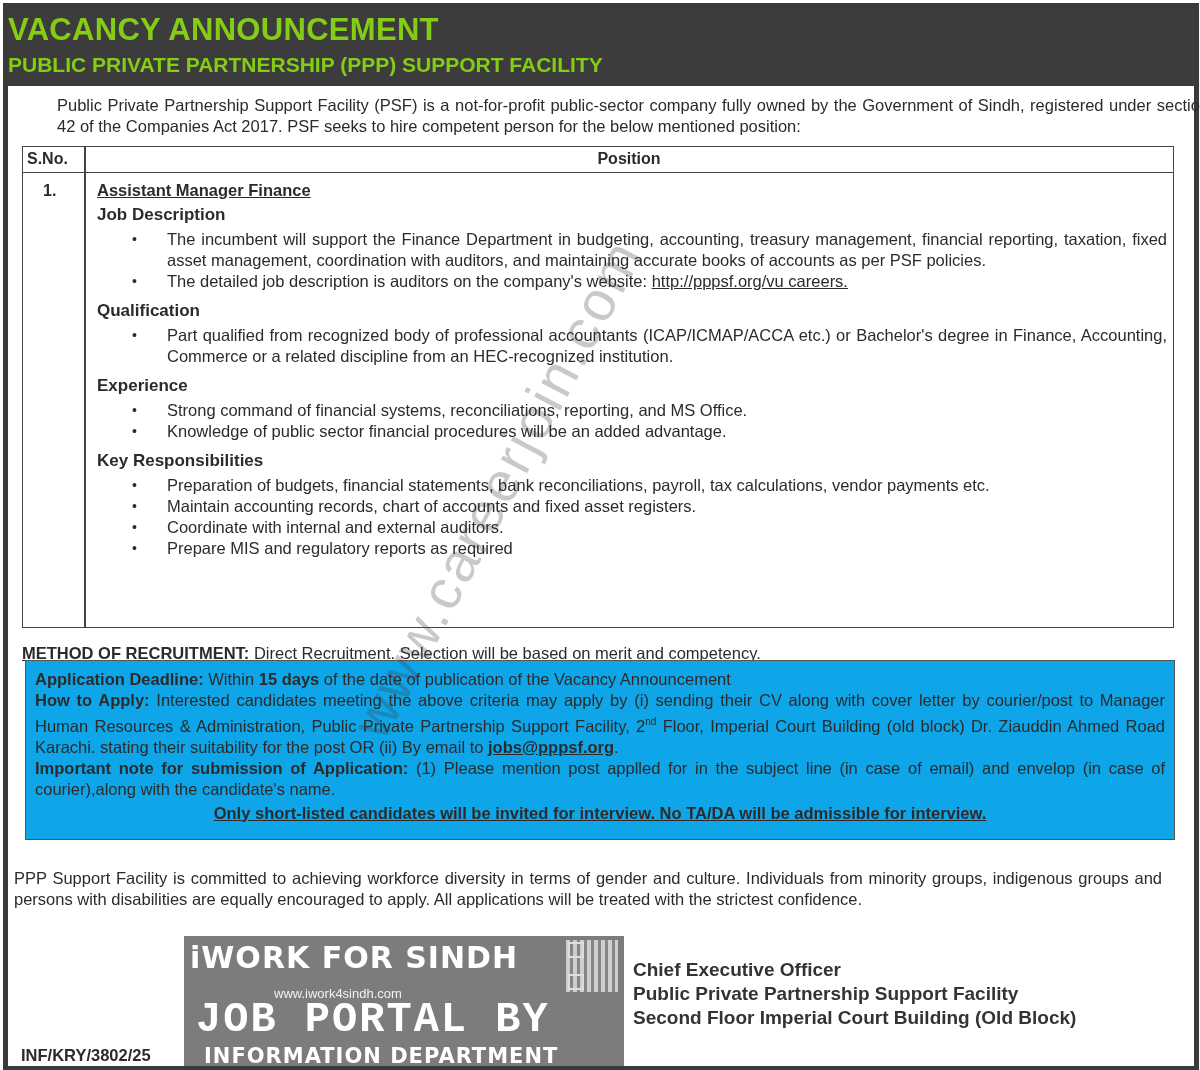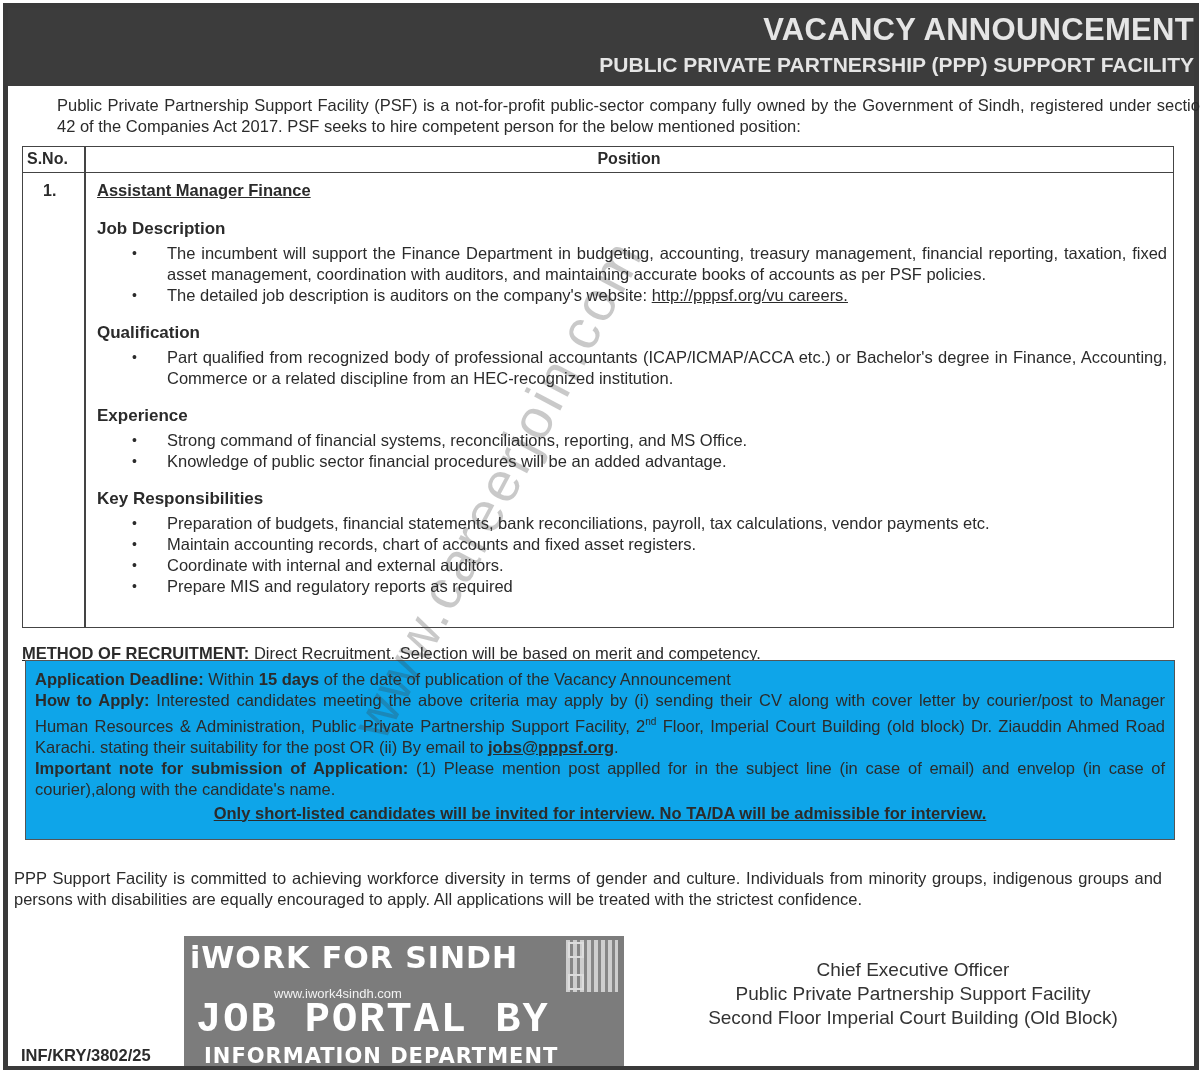--- a/index.html
+++ b/index.html
@@ -1,30 +1,30 @@
 <!DOCTYPE html>
 <html><head>
 <meta charset="utf-8">
 <style>
   html, body { margin: 0; padding: 0; background: #ffffff; }
   body { width: 1200px; height: 1070px; position: relative; font-family: "Liberation Sans", sans-serif; color: #2b2b2b; overflow: hidden; }
   .frame { position: absolute; left: 3px; top: 3px; width: 1186px; height: 1058px; border: 5px solid #3a3a3a; background: #fff; }
-  .header { position: absolute; left: 0; top: 0; width: 1186px; height: 78px; background: #3c3c3c; color: #e5e5e5; text-align: right; }
+  .header { position: absolute; left: 0; top: 0; width: 1186px; height: 78px; background: #3c3c3c; color: #84cc16; text-align: left; }
   .header .title { font-weight: bold; font-size: 31px; letter-spacing: 0.3px; position: absolute; top: 4px; width: 100%; }
   .header .subtitle { font-weight: bold; font-size: 21px; position: absolute; top: 45px; width: 100%; }
   .intro { position: absolute; left: 13px; top: 87px; width: 1152px; font-size: 16.5px; line-height: 21px; text-align: justify; margin-left: 36px; }
   .table { position: absolute; left: 14px; top: 138px; width: 1150px; height: 480px; border: 1.5px solid #444; }
   .col-sep { position: absolute; left: 61px; top: 0; width: 1.5px; height: 100%; background: #444; }
   .head-row { position: absolute; left: 0; top: 0; width: 100%; height: 25px; border-bottom: 1.5px solid #444; }
   .head-sno { position: absolute; left: 4px; top: 3px; font-weight: bold; font-size: 16px; }
   .head-pos { position: absolute; left: 62px; width: 1088px; top: 3px; text-align: center; font-weight: bold; font-size: 16px; }
   .row-num { position: absolute; left: 20px; top: 35px; font-weight: bold; font-size: 16px; }
   .pos-body { position: absolute; left: 74px; top: 31px; width: 1070px; font-size: 16.5px; }
   .job-title { font-weight: bold; text-decoration: underline; font-size: 16.5px; line-height: 24px; }
-  .sec-h { font-weight: bold; font-size: 17px; line-height: 22px; margin-top: 16px; }
+  .sec-h { font-weight: bold; font-size: 17px; line-height: 22px; margin-top: 2px; }
   ul.bul { margin: 3px 0 8px 0; padding: 0; list-style: none; }
   ul.bul li { position: relative; padding-left: 70px; line-height: 21px; text-align: justify; font-size: 16.5px; }
   ul.bul li::before { content: "•"; position: absolute; left: 35px; top: 0; font-size: 14px; }
   a.link { color: #2b2b2b; text-decoration: underline; }
   .method { position: absolute; left: 14px; top: 636px; font-size: 16.5px; }
   .method b { text-decoration: underline; }
   .apply-box { position: absolute; left: 17px; top: 652px; width: 1148px; height: 178px; background: #0ea5e9; border: 1.5px solid #555; }
   .apply-inner { position: absolute; left: 9px; top: 8px; width: 1130px; font-size: 16.5px; line-height: 21px; text-align: justify; }
   .apply-inner .line { display: block; }
   .center-note { display: block; text-align: center; font-weight: bold; text-decoration: underline; margin-top: 3px; }
@@ -33,21 +33,21 @@
   .banner .iwork { position: absolute; left: 6px; top: 4px; font-size: 30px; font-weight: bold; letter-spacing: 1px; font-family: "DejaVu Sans", sans-serif; }
   .banner .url { position: absolute; left: 90px; top: 50px; font-size: 13px; color: #f2f2f2; }
   .banner .portal { position: absolute; left: 12px; top: 60px; font-size: 42px; font-weight: bold; letter-spacing: 2px; font-family: Liberation Mono, monospace; }
   .banner .dept { position: absolute; left: 20px; top: 108px; font-size: 21px; font-weight: bold; letter-spacing: 1px; font-family: "DejaVu Sans", sans-serif; }
   .qr { position: absolute; left: 382px; top: 4px; width: 52px; height: 52px; background:
       repeating-linear-gradient(90deg, #ddd 0 4px, #888 4px 7px),
       #ccc; opacity: 0.85; }
   .qr::before, .qr::after { content: ""; position: absolute; width: 12px; height: 12px; border: 2px solid #eee; }
   .qr::before { left: 2px; top: 2px; } .qr::after { left: 2px; bottom: 2px; }
   .ref { position: absolute; left: 13px; top: 1038px; font-weight: bold; font-size: 16.5px; }
-  .sign { position: absolute; left: 625px; top: 950px; width: 560px; text-align: center; font-weight: normal; font-size: 19px; line-height: 24px; color: #333; }
+  .sign { position: absolute; left: 625px; top: 950px; width: 560px; font-weight: bold; font-size: 19px; line-height: 24px; color: #333; }
   .watermark { position: absolute; left: 330px; top: 710px; transform: rotate(-62deg); transform-origin: left top; font-size: 56px; color: rgba(60,60,60,0.28); letter-spacing: 3px; white-space: nowrap; pointer-events: none; }
 </style>
 </head>
 <body>
 
 <div class="frame">
 
   <div class="header">
     <div class="title">VACANCY ANNOUNCEMENT</div>
     <div class="subtitle">PUBLIC PRIVATE PARTNERSHIP (PPP) SUPPORT FACILITY</div>

